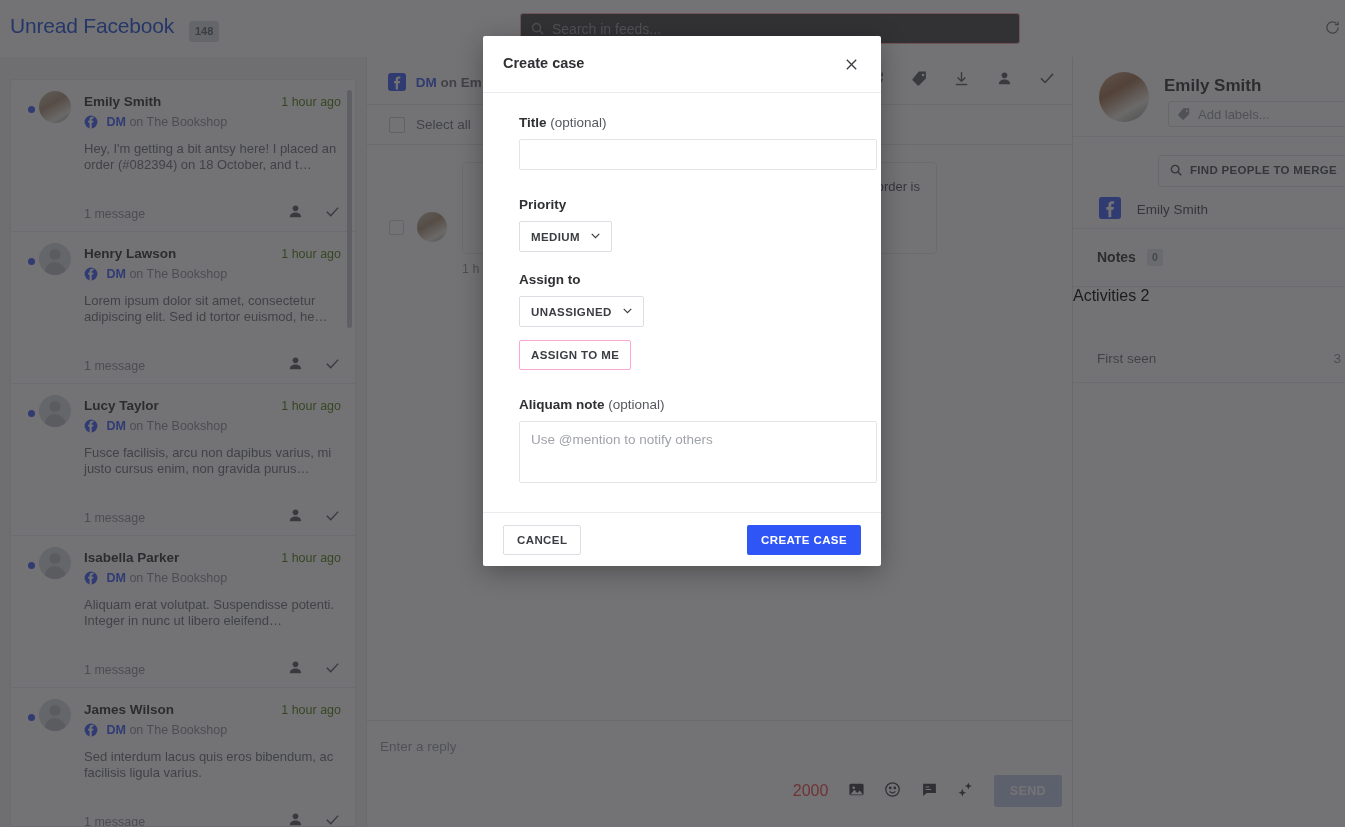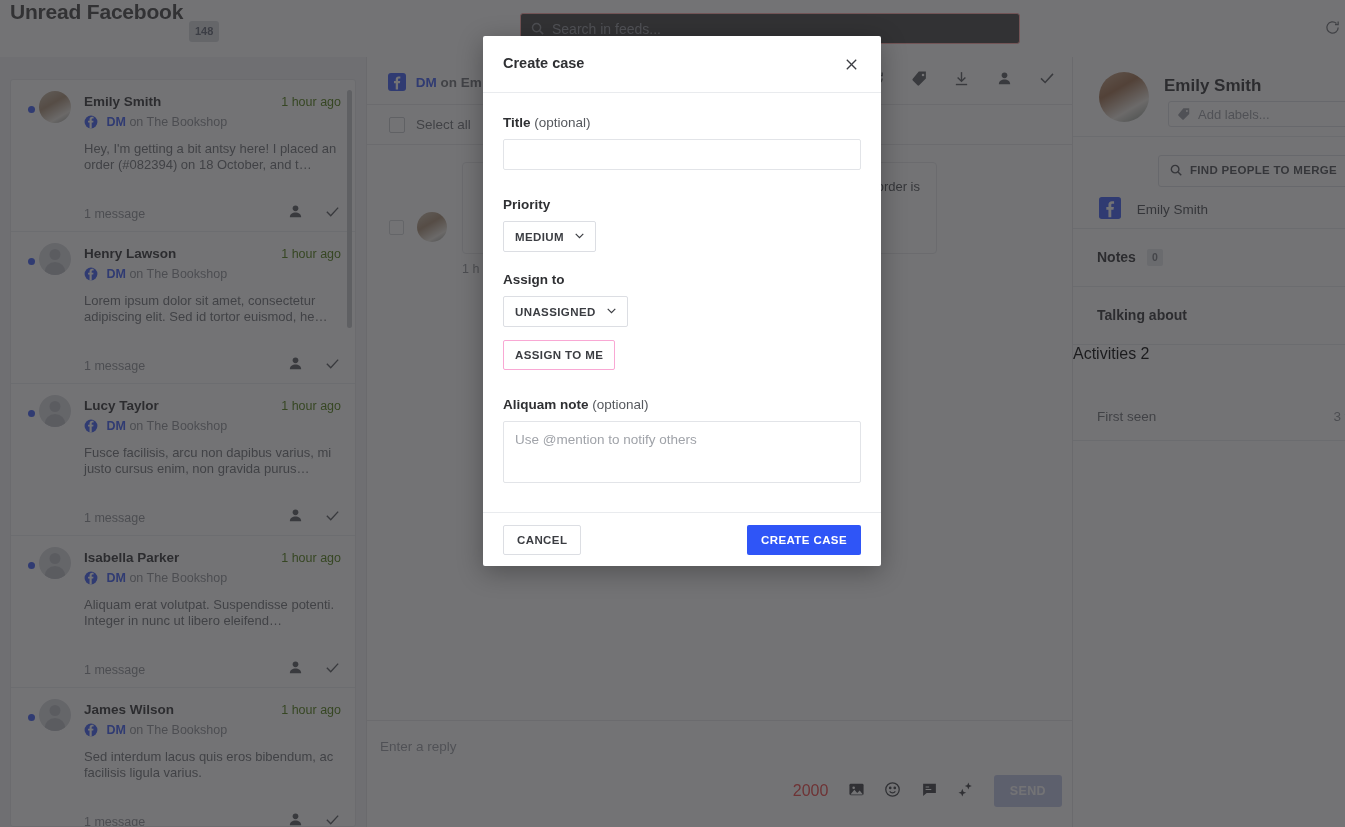--- a/index.html
+++ b/index.html
@@ -15,22 +15,22 @@
 
   
   #bg { position: absolute; inset: 0; background: #ffffff; }
 
   
   .topbar {
     position: absolute; left: 0; top: 0; width: 1345px; height: 57px;
     background: #ffffff;
   }
   .app-title {
-    position: absolute; left: 10px; top: 0;
-    font-size: 21px; font-weight: bold; color: #404040;
+    position: absolute; left: 10px; top: 14px;
+    font-size: 21px; font-weight: normal; color: #1d4ed8;
     letter-spacing: -0.2px;
   }
   .title-badge {
     position: absolute; left: 189px; top: 21px;
     background: #d7d9dd; color: #5e6472;
     font-size: 11px; font-weight: bold;
     padding: 4px 6px; border-radius: 3px; line-height: 13px;
   }
   .search-wrap {
     position: absolute; left: 520px; top: 13px; width: 500px; height: 31px;
@@ -217,21 +217,21 @@
   }
   .modal-title {
     position: absolute; left: 20px; top: 19px;
     font-size: 14.5px; font-weight: bold; color: #2f3033;
   }
   .modal-close {
     position: absolute; right: 16px; top: 14px; width: 28px; height: 28px;
     border: none; background: transparent; cursor: pointer; padding: 0;
     display: flex; align-items: center; justify-content: center;
   }
-  .modal-body { position: relative; padding: 22px 20px 22px 20px; height: 419px; }
+  .modal-body { position: relative; padding: 22px 20px 22px 36px; height: 419px; }
   .fld-label { font-size: 13.5px; color: #2f3033; margin-bottom: 9px; }
   .fld-label b { font-weight: bold; }
   .fld-label span.opt { font-weight: normal; color: #55585d; }
   .text-input {
     width: 358px; height: 31px;
     border: 1px solid #e2e4e8; border-radius: 2px; background: #fff;
     font-size: 13.5px; color: #2f3033; padding: 0 9px;
     font-family: inherit; outline: none;
   }
   .gap-lg { height: 27px; }
@@ -607,23 +607,20 @@
           <span>Emily Smith</span>
         </span>
       </div>
 
 
       <div class="rs-section rs-row">
         <span class="ttl">Notes</span>
         <span class="cnt" style="left:74px">0</span>
       </div>
 
-      <div class="rs-section rs-row">
-        <span class="ttl">Talking about</span>
-      </div>
 
       <div class="rs-section activity-row">
         <span class="ttl">Activities</span>
         <span class="cnt" style="left:96px">2</span>
         <span class="act-line-l">First seen</span>
         <span class="act-line-r">3 weeks</span>
       </div>
     </div>
   </div>
 

